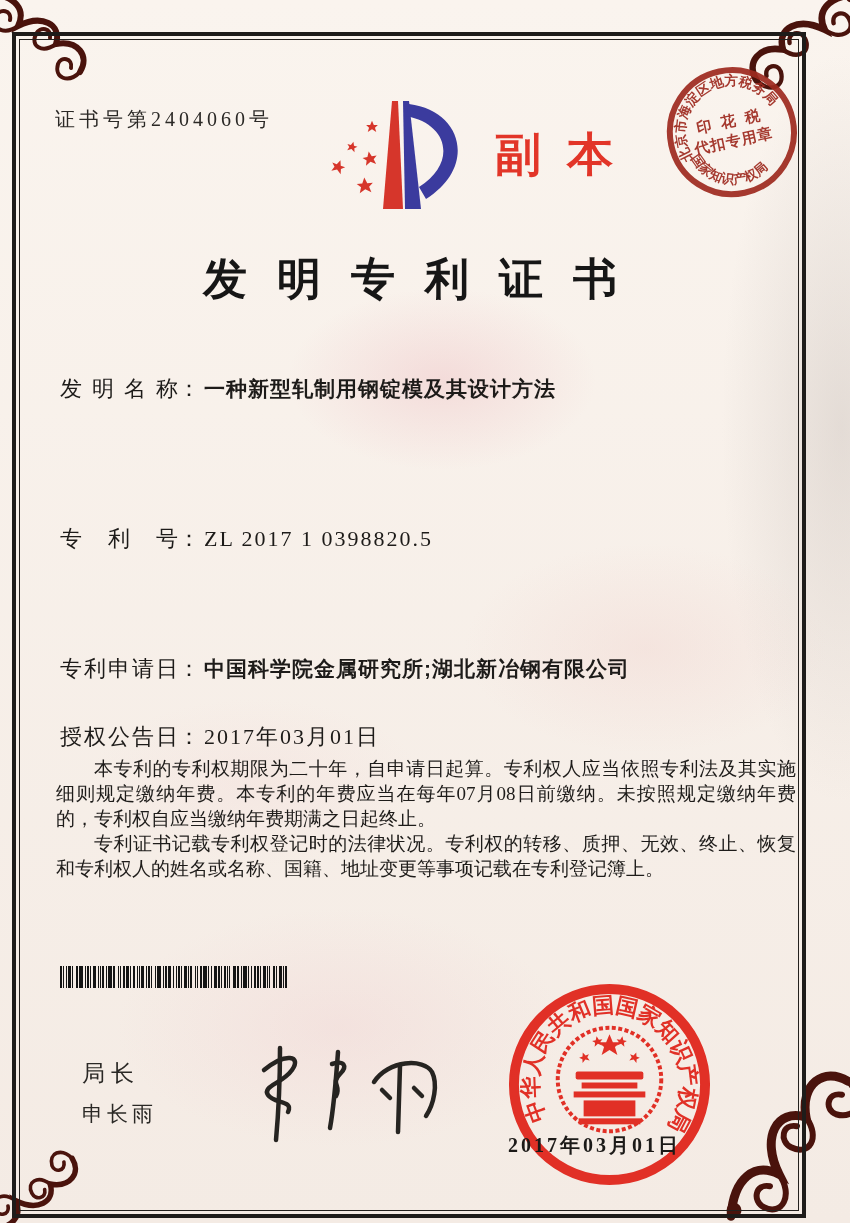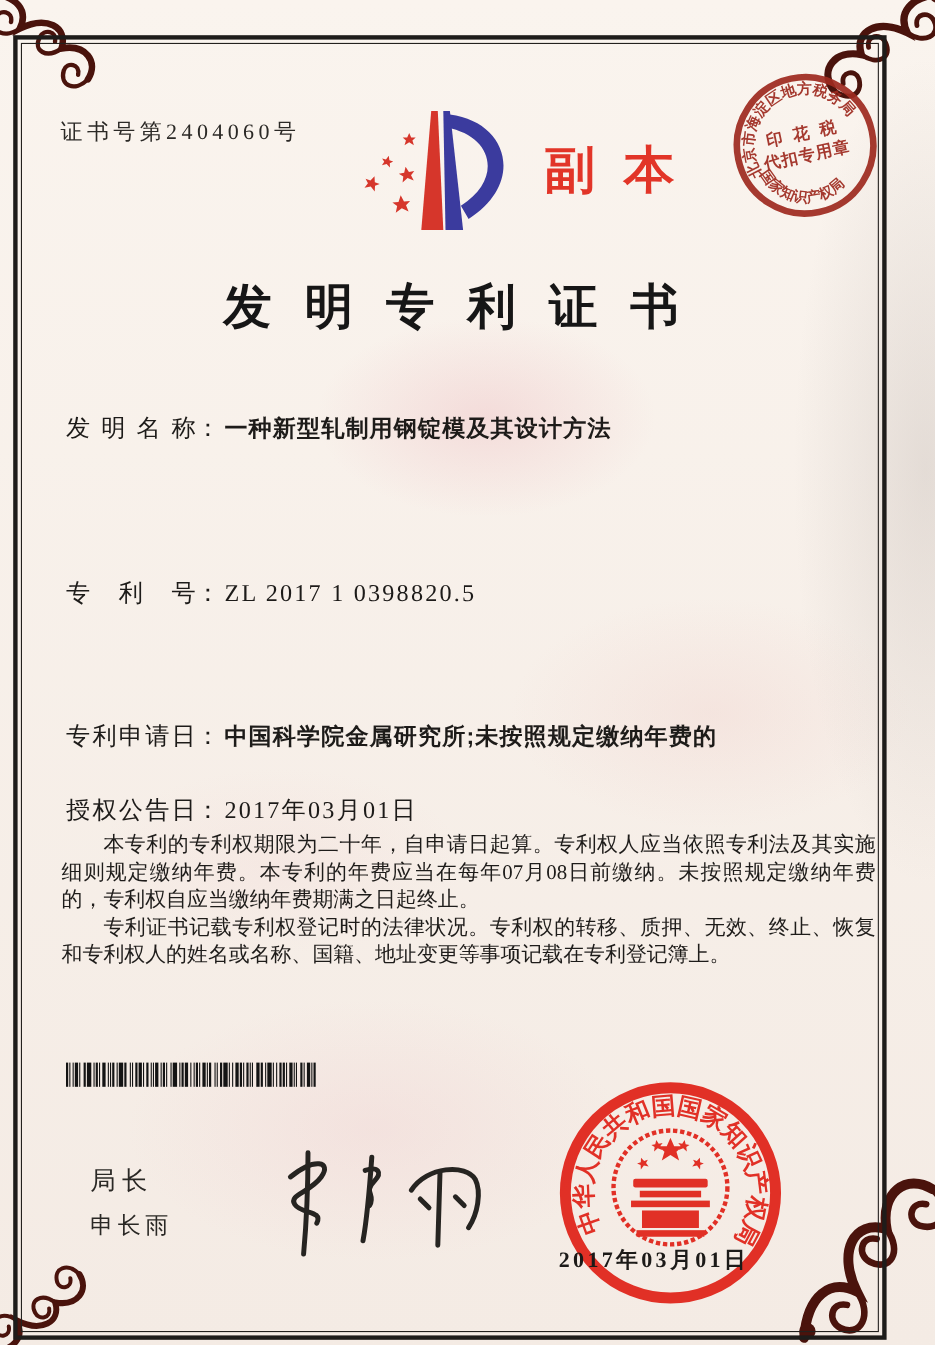--- a/index.html
+++ b/index.html
@@ -123,21 +123,21 @@
     <span class="flabel">发明名称</span><span class="fcolon">：</span><span class="fvalue bold">一种新型轧制用钢锭模及其设计方法</span>
   </div>
 
 
   <div class="frow" style="top:524px">
     <span class="flabel">专利号</span><span class="fcolon">：</span><span class="fvalue num">ZL 2017 1 0398820.5</span>
   </div>
 
 
   <div class="frow" style="top:654px">
-    <span class="flabel">专利申请日</span><span class="fcolon">：</span><span class="fvalue bold">中国科学院金属研究所;未按照规定缴纳年费的</span>
+    <span class="flabel">专利申请日</span><span class="fcolon">：</span><span class="fvalue bold">中国科学院金属研究所;湖北新冶钢有限公司</span>
   </div>
 
   <div class="frow" style="top:722px">
     <span class="flabel">授权公告日</span><span class="fcolon">：</span><span class="fvalue num">2017年03月01日</span>
   </div>
 
   <div class="body-text">
     <p>本专利的专利权期限为二十年，自申请日起算。专利权人应当依照专利法及其实施细则规定缴纳年费。本专利的年费应当在每年07月08日前缴纳。未按照规定缴纳年费的，专利权自应当缴纳年费期满之日起终止。</p>
     <p>专利证书记载专利权登记时的法律状况。专利权的转移、质押、无效、终止、恢复和专利权人的姓名或名称、国籍、地址变更等事项记载在专利登记簿上。</p>
   </div>

